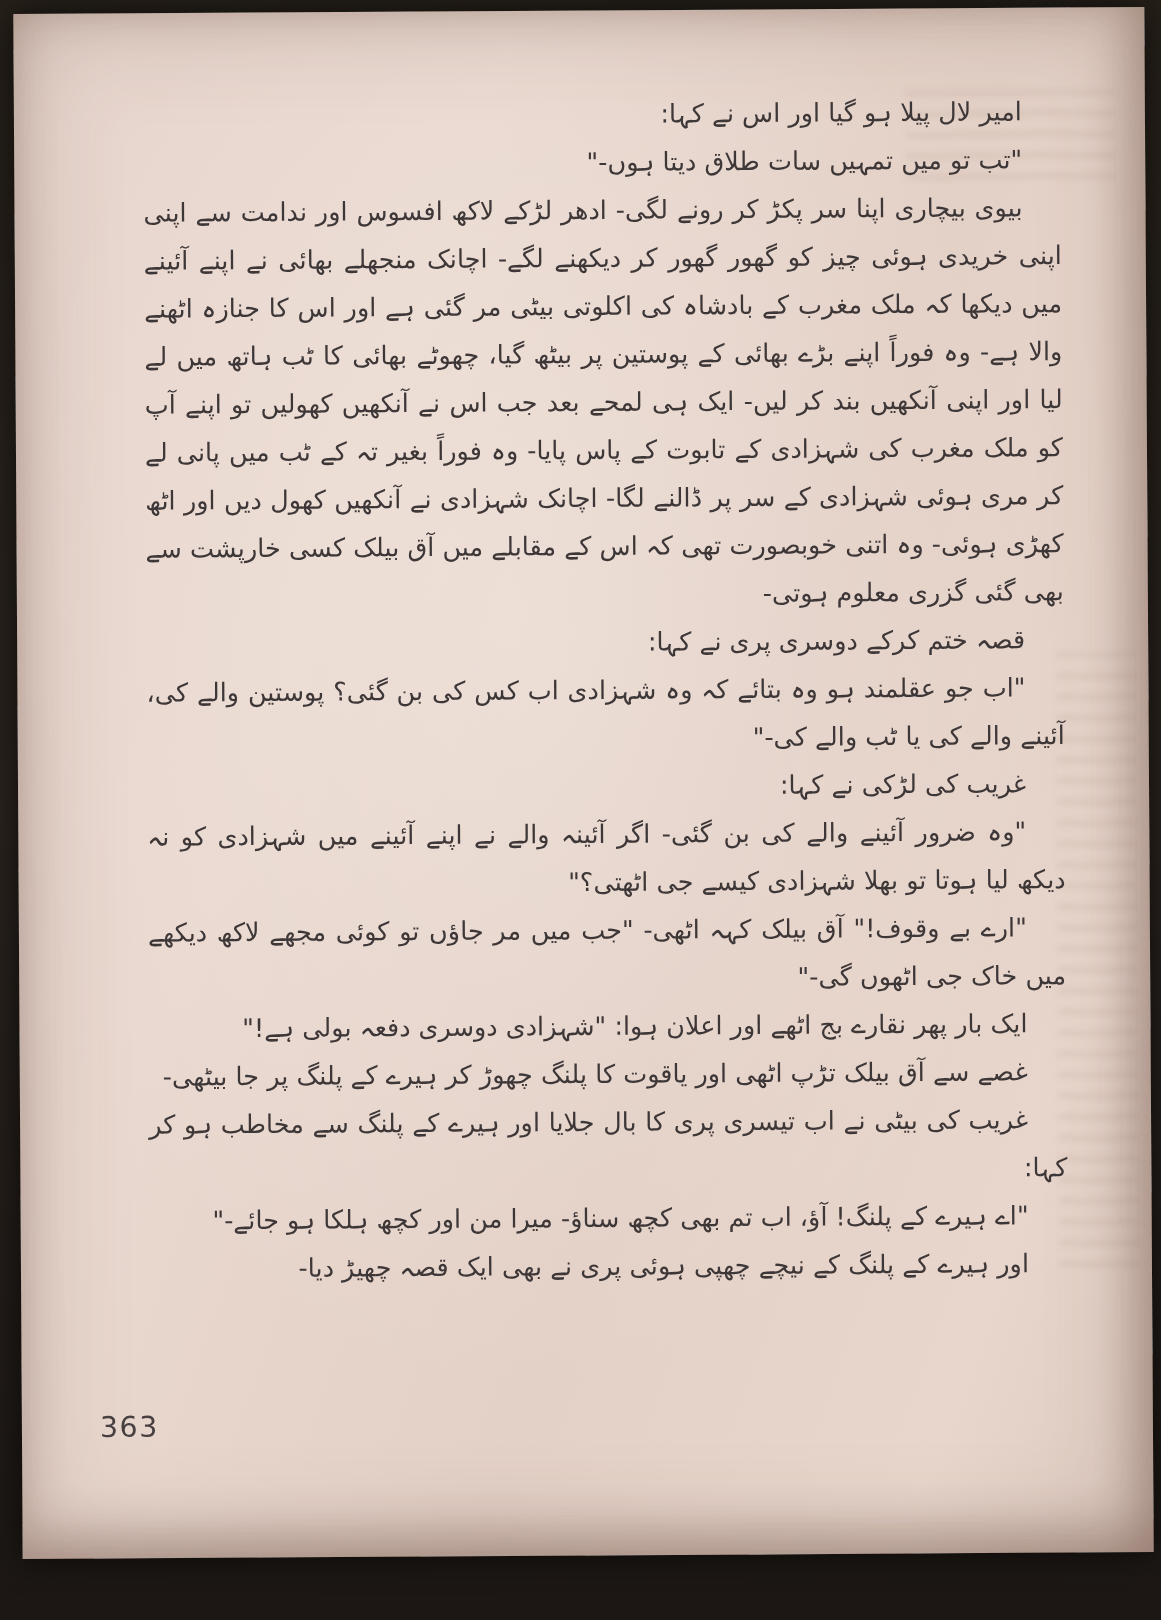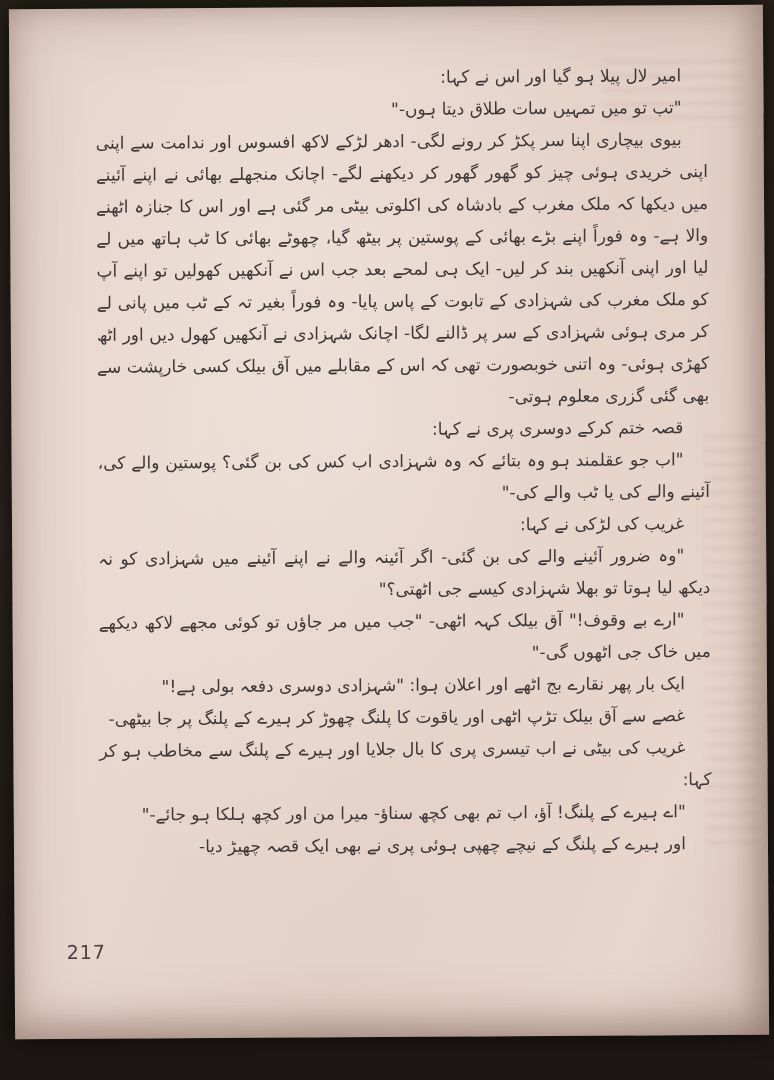--- a/index.html
+++ b/index.html
@@ -104,14 +104,14 @@
     <p>غریب کی لڑکی نے کہا:</p>
     <p>"وہ ضرور آئینے والے کی بن گئی- اگر آئینہ والے نے اپنے آئینے میں شہزادی کو نہ دیکھ لیا ہوتا تو بھلا شہزادی کیسے جی اٹھتی؟"</p>
     <p>"ارے بے وقوف!" آق بیلک کہہ اٹھی- "جب میں مر جاؤں تو کوئی مجھے لاکھ دیکھے میں خاک جی اٹھوں گی-"</p>
     <p>ایک بار پھر نقارے بج اٹھے اور اعلان ہوا: "شہزادی دوسری دفعہ بولی ہے!"</p>
     <p>غصے سے آق بیلک تڑپ اٹھی اور یاقوت کا پلنگ چھوڑ کر ہیرے کے پلنگ پر جا بیٹھی-</p>
     <p>غریب کی بیٹی نے اب تیسری پری کا بال جلایا اور ہیرے کے پلنگ سے مخاطب ہو کر کہا:</p>
     <p>"اے ہیرے کے پلنگ! آؤ، اب تم بھی کچھ سناؤ- میرا من اور کچھ ہلکا ہو جائے-"</p>
     <p>اور ہیرے کے پلنگ کے نیچے چھپی ہوئی پری نے بھی ایک قصہ چھیڑ دیا-</p>
   </div>
 
-  <div class="page-number">217</div>
+  <div class="page-number">363</div>
 </div>
 
 </body></html>

